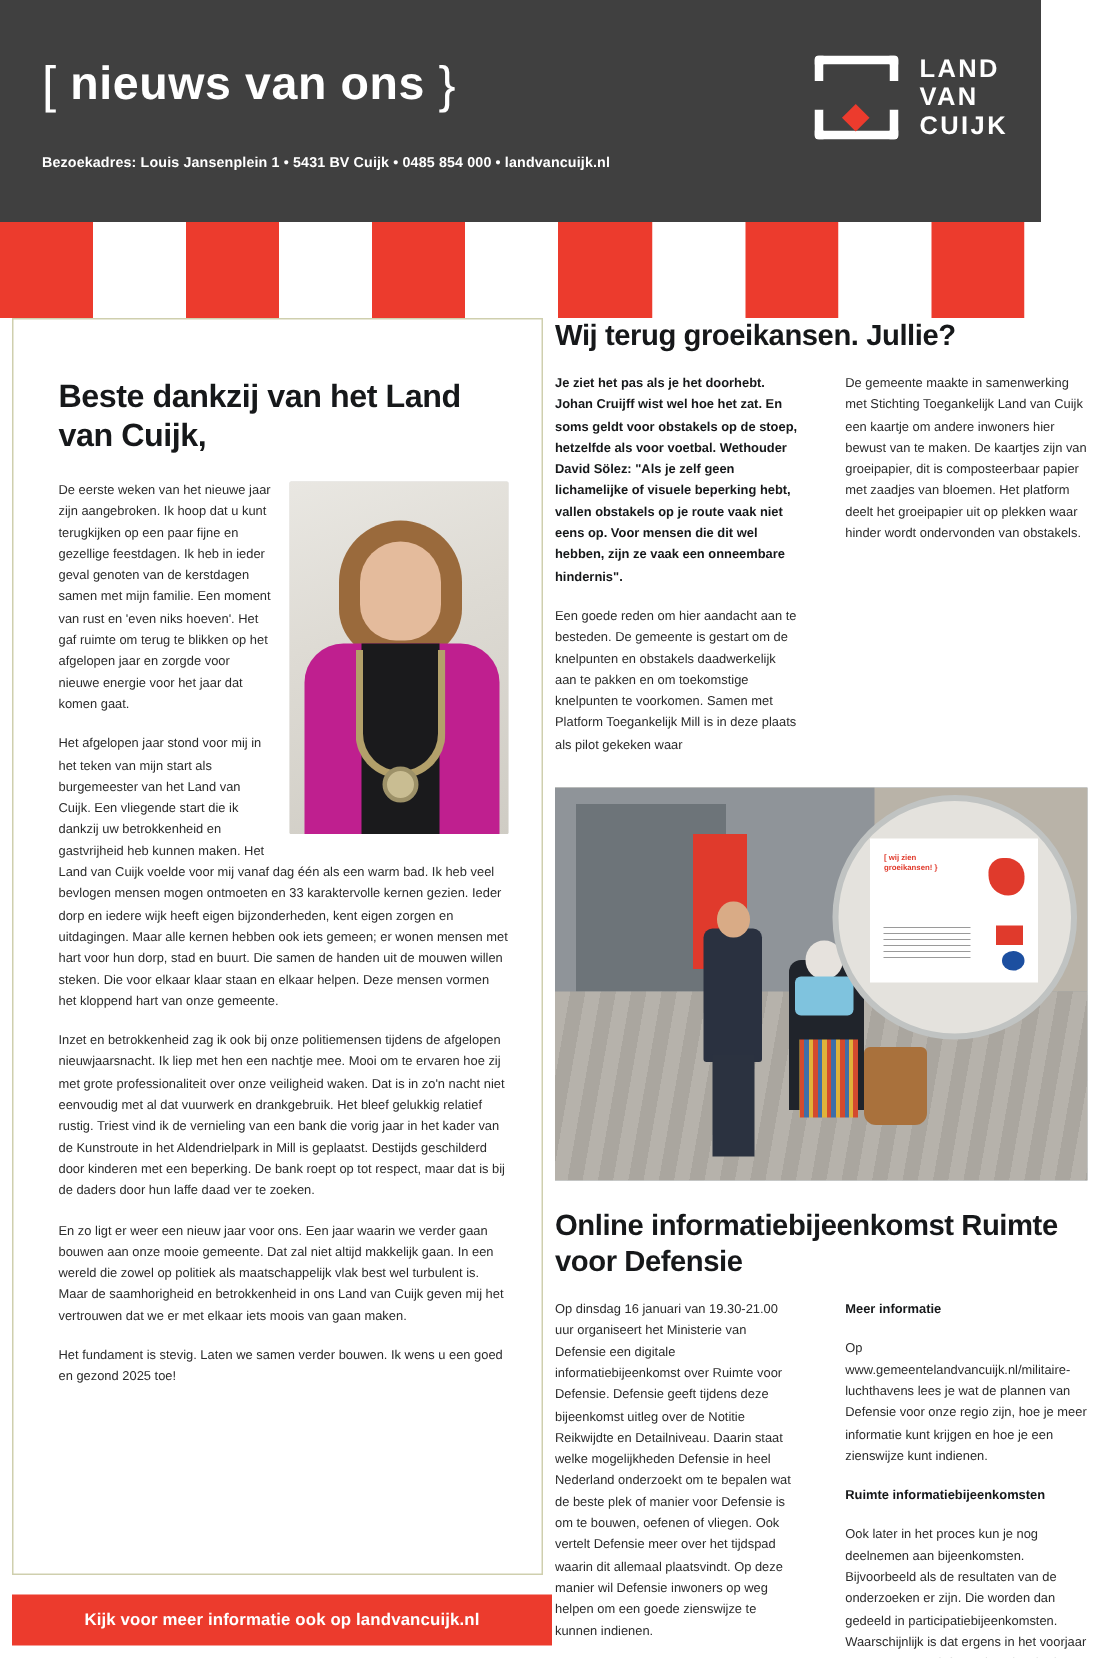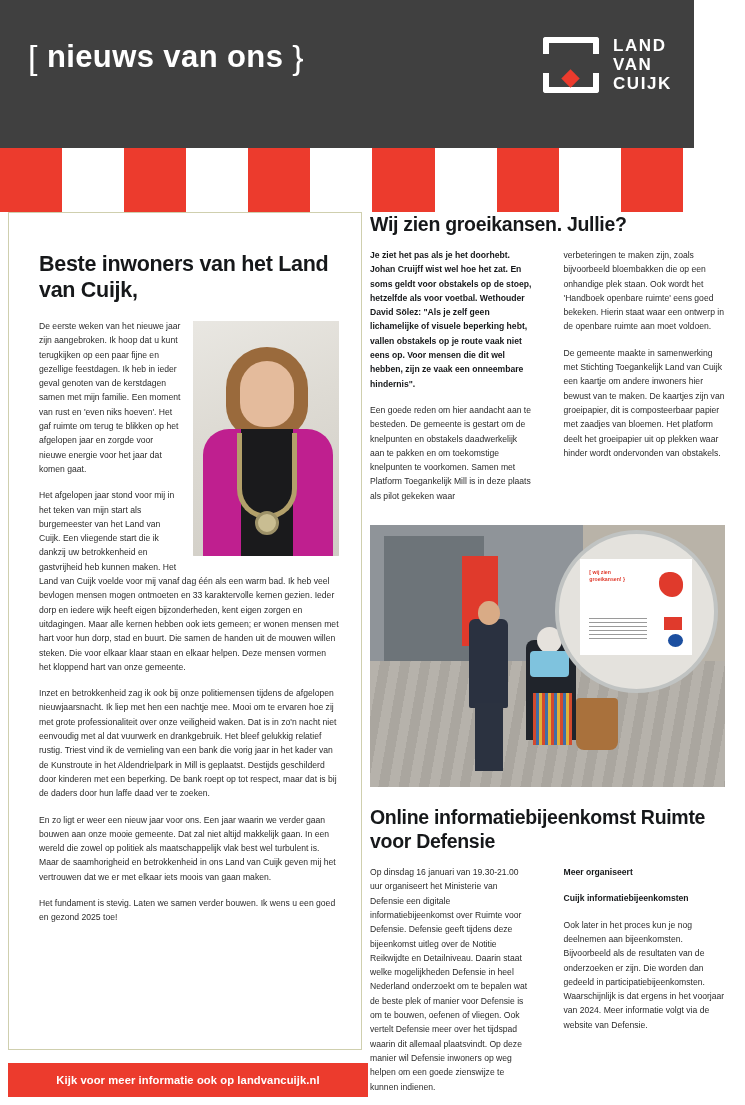--- a/index.html
+++ b/index.html
@@ -325,20 +325,21 @@
 
   <div class="header">
 
     <div class="masthead">
       <span class="brk">[</span>
       <span>nieuws van ons</span>
       <span class="brk">}</span>
     </div>
 
     <div class="header-meta">
+      <div>Bezoekadres: Louis Jansenplein 1 • 5431 BV Cuijk • 0485 854 000 • landvancuijk.nl</div>
     </div>
 
     <div class="logo-wrap">
       <div class="logo-mark">
         <div class="lm-top"></div>
         <div class="lm-bot"></div>
         <div class="lm-notch"></div>
       </div>
       <div class="logo-text">
         <div>LAND</div>
@@ -361,21 +362,21 @@
     <div class="gap"></div>
     <div class="tooth"></div>
     <div class="gap"></div>
   </div>
 
   <div class="content">
 
     <div class="col-left">
       <div class="leftbox">
 
-        <h1 class="headline">Beste inwoners van het Land van Cuijk,</h1>
+        <h1 class="headline">Beste dankzij van het Land van Cuijk,</h1>
 
         <div class="mayor-photo">
           <div class="ph-bg mayor-bg"></div>
           <div class="mayor-hair"></div>
           <div class="mayor-face"></div>
           <div class="mayor-body"></div>
           <div class="mayor-shirt"></div>
           <div class="mayor-chain"></div>
           <div class="mayor-medal"></div>
         </div>
@@ -386,32 +387,31 @@
           <p>Inzet en betrokkenheid zag ik ook bij onze politiemensen tijdens de afgelopen nieuwjaarsnacht. Ik liep met hen een nachtje mee. Mooi om te ervaren hoe zij met grote professionaliteit over onze veiligheid waken. Dat is in zo'n nacht niet eenvoudig met al dat vuurwerk en drankgebruik. Het bleef gelukkig relatief rustig. Triest vind ik de vernieling van een bank die vorig jaar in het kader van de Kunstroute in het Aldendrielpark in Mill is geplaatst. Destijds geschilderd door kinderen met een beperking. De bank roept op tot respect, maar dat is bij de daders door hun laffe daad ver te zoeken.</p>
           <p>En zo ligt er weer een nieuw jaar voor ons. Een jaar waarin we verder gaan bouwen aan onze mooie gemeente. Dat zal niet altijd makkelijk gaan. In een wereld die zowel op politiek als maatschappelijk vlak best wel turbulent is. Maar de saamhorigheid en betrokkenheid in ons Land van Cuijk geven mij het vertrouwen dat we er met elkaar iets moois van gaan maken.</p>
           <p>Het fundament is stevig. Laten we samen verder bouwen. Ik wens u een goed en gezond 2025 toe!</p>
         </div>
       </div>
     </div>
 
     <div class="col-right">
 
       <div>
-        <h2 class="headline-r">Wij zien groeikansen. Jullie?</h2>
+        <h2 class="headline-r">Wij terug groeikansen. Jullie?</h2>
 
         <div class="two-col">
           <div>
             <div class="body-text">
               <p class="lead">Je ziet het pas als je het doorhebt. Johan Cruijff wist wel hoe het zat. En soms geldt voor obstakels op de stoep, hetzelfde als voor voetbal. Wethouder David Sölez: "Als je zelf geen lichamelijke of visuele beperking hebt, vallen obstakels op je route vaak niet eens op. Voor mensen die dit wel hebben, zijn ze vaak een onneembare hindernis".</p>
               <p>Een goede reden om hier aandacht aan te besteden. De gemeente is gestart om de knelpunten en obstakels daadwerkelijk aan te pakken en om toekomstige knelpunten te voorkomen. Samen met Platform Toegankelijk Mill is in deze plaats als pilot gekeken waar</p>
             </div>
           </div>
           <div>
             <div class="body-text">
-              <p>verbeteringen te maken zijn, zoals bijvoorbeeld bloembakken die op een onhandige plek staan. Ook wordt het 'Handboek openbare ruimte' eens goed bekeken. Hierin staat waar een ontwerp in de openbare ruimte aan moet voldoen.</p>
               <p>De gemeente maakte in samenwerking met Stichting Toegankelijk Land van Cuijk een kaartje om andere inwoners hier bewust van te maken. De kaartjes zijn van groeipapier, dit is composteerbaar papier met zaadjes van bloemen. Het platform deelt het groeipapier uit op plekken waar hinder wordt ondervonden van obstakels.</p>
             </div>
           </div>
         </div>
 
         <div class="photo-wide">
           <div class="street-sky"></div>
           <div class="street-bld"></div>
           <div class="street-glass"></div>
           <div class="street-redsign"></div>
@@ -443,22 +443,23 @@
 
         <div class="two-col">
           <div>
             <div class="body-text">
               <p>Op dinsdag 16 januari van 19.30-21.00 uur organiseert het Ministerie van Defensie een digitale informatiebijeenkomst over Ruimte voor Defensie. Defensie geeft tijdens deze bijeenkomst uitleg over de Notitie Reikwijdte en Detailniveau. Daarin staat welke mogelijkheden Defensie in heel Nederland onderzoekt om te bepalen wat de beste plek of manier voor Defensie is om te bouwen, oefenen of vliegen. Ook vertelt Defensie meer over het tijdspad waarin dit allemaal plaatsvindt. Op deze manier wil Defensie inwoners op weg helpen om een goede zienswijze te kunnen indienen.</p>
               <p><span class="sub-h">Nederland:</span><span> www.defensie.nl/ruimte-voor-defensie &gt; informatiebijeenkomst Let op: de presentatie gaat over de plannen in heel Nederland en niet</span></p>
             </div>
           </div>
           <div>
             <div class="body-text">
-              <p class="sub-h">Meer organiseert</p>
-              <p class="sub-h">Cuijk informatiebijeenkomsten</p>
+              <p class="sub-h">Meer informatie</p>
+              <p>Op www.gemeentelandvancuijk.nl/militaire-luchthavens lees je wat de plannen van Defensie voor onze regio zijn, hoe je meer informatie kunt krijgen en hoe je een zienswijze kunt indienen.</p>
+              <p class="sub-h">Ruimte informatiebijeenkomsten</p>
               <p>Ook later in het proces kun je nog deelnemen aan bijeenkomsten. Bijvoorbeeld als de resultaten van de onderzoeken er zijn. Die worden dan gedeeld in participatiebijeenkomsten. Waarschijnlijk is dat ergens in het voorjaar van 2024. Meer informatie volgt via de website van Defensie.</p>
             </div>
           </div>
         </div>
       </div>
 
     </div>
   </div>
 
   <div class="footer">

